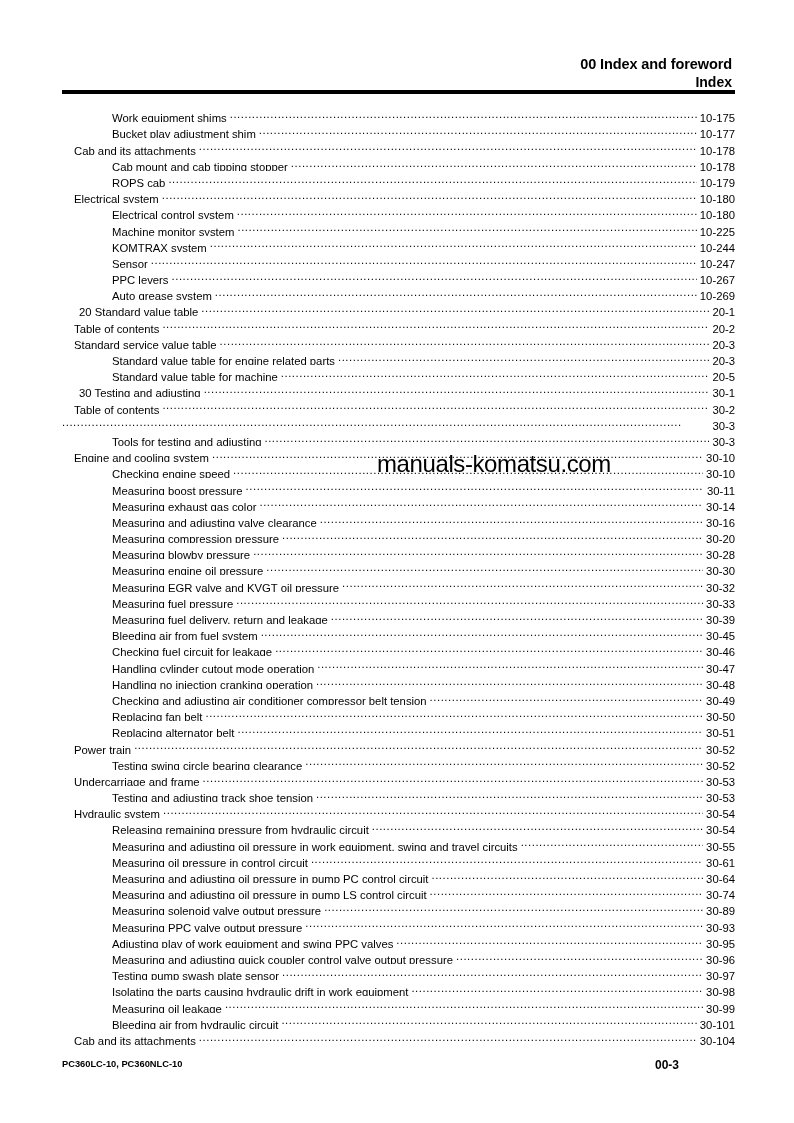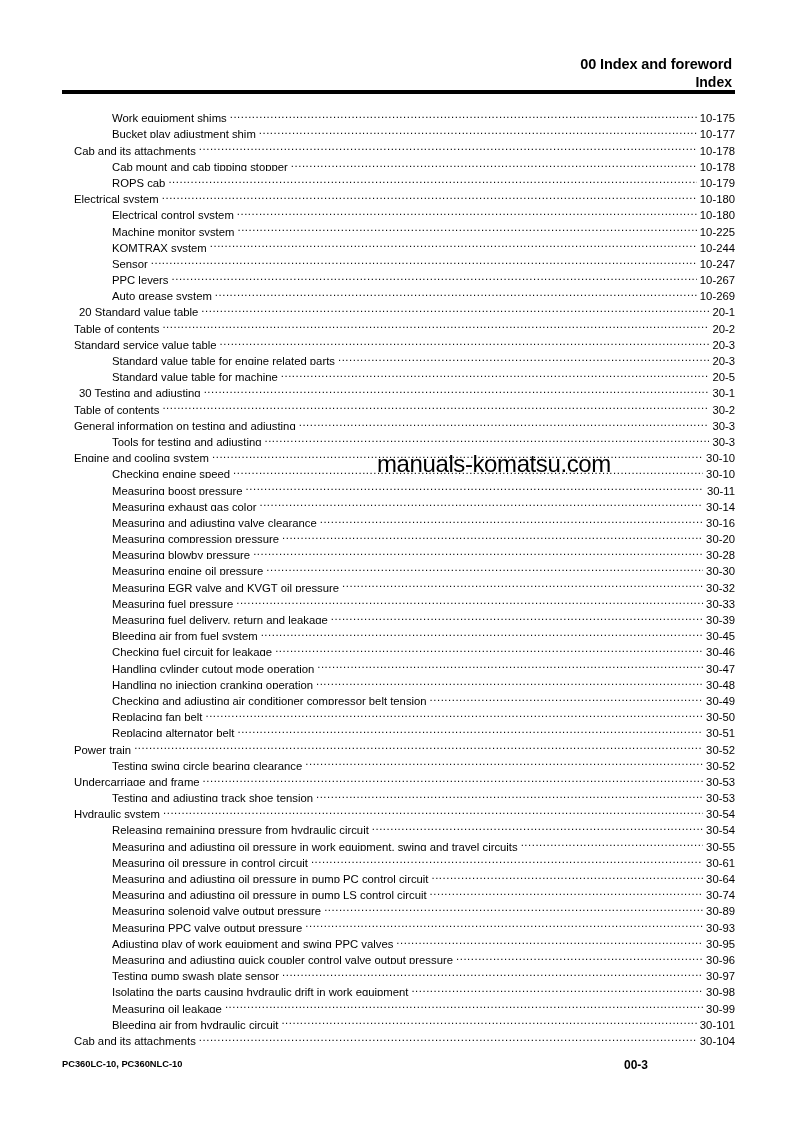--- a/index.html
+++ b/index.html
@@ -116,20 +116,21 @@
     pointer-events: none;
   }
 
   
   #page-footer {
     position: absolute;
     left: 0;
     top: 1060px;
     width: 710px;
     height: 30px;
+    padding-left: 31px;
   }
   #footer-model {
     position: absolute;
     left: 62px;
     top: 0;
     font-size: 9.3px;
     font-weight: bold;
     line-height: 1;
     white-space: nowrap;
   }
@@ -242,21 +243,20 @@
       <span class="toc-label">30 Testing and adjusting</span>
       <span class="toc-leader"></span>
       <span class="toc-page">30-1</span>
     </div>
     <div class="toc-row lvl-1">
       <span class="toc-label">Table of contents</span>
       <span class="toc-leader"></span>
       <span class="toc-page">30-2</span>
     </div>
     <div class="toc-row lvl-1">
-      <span class="toc-label">General information on testing and adjusting</span>
       <span class="toc-leader"></span>
       <span class="toc-page">30-3</span>
     </div>
     <div class="toc-row lvl-2">
       <span class="toc-label">Tools for testing and adjusting</span>
       <span class="toc-leader"></span>
       <span class="toc-page">30-3</span>
     </div>
     <div class="toc-row lvl-1">
       <span class="toc-label">Engine and cooling system</span>

